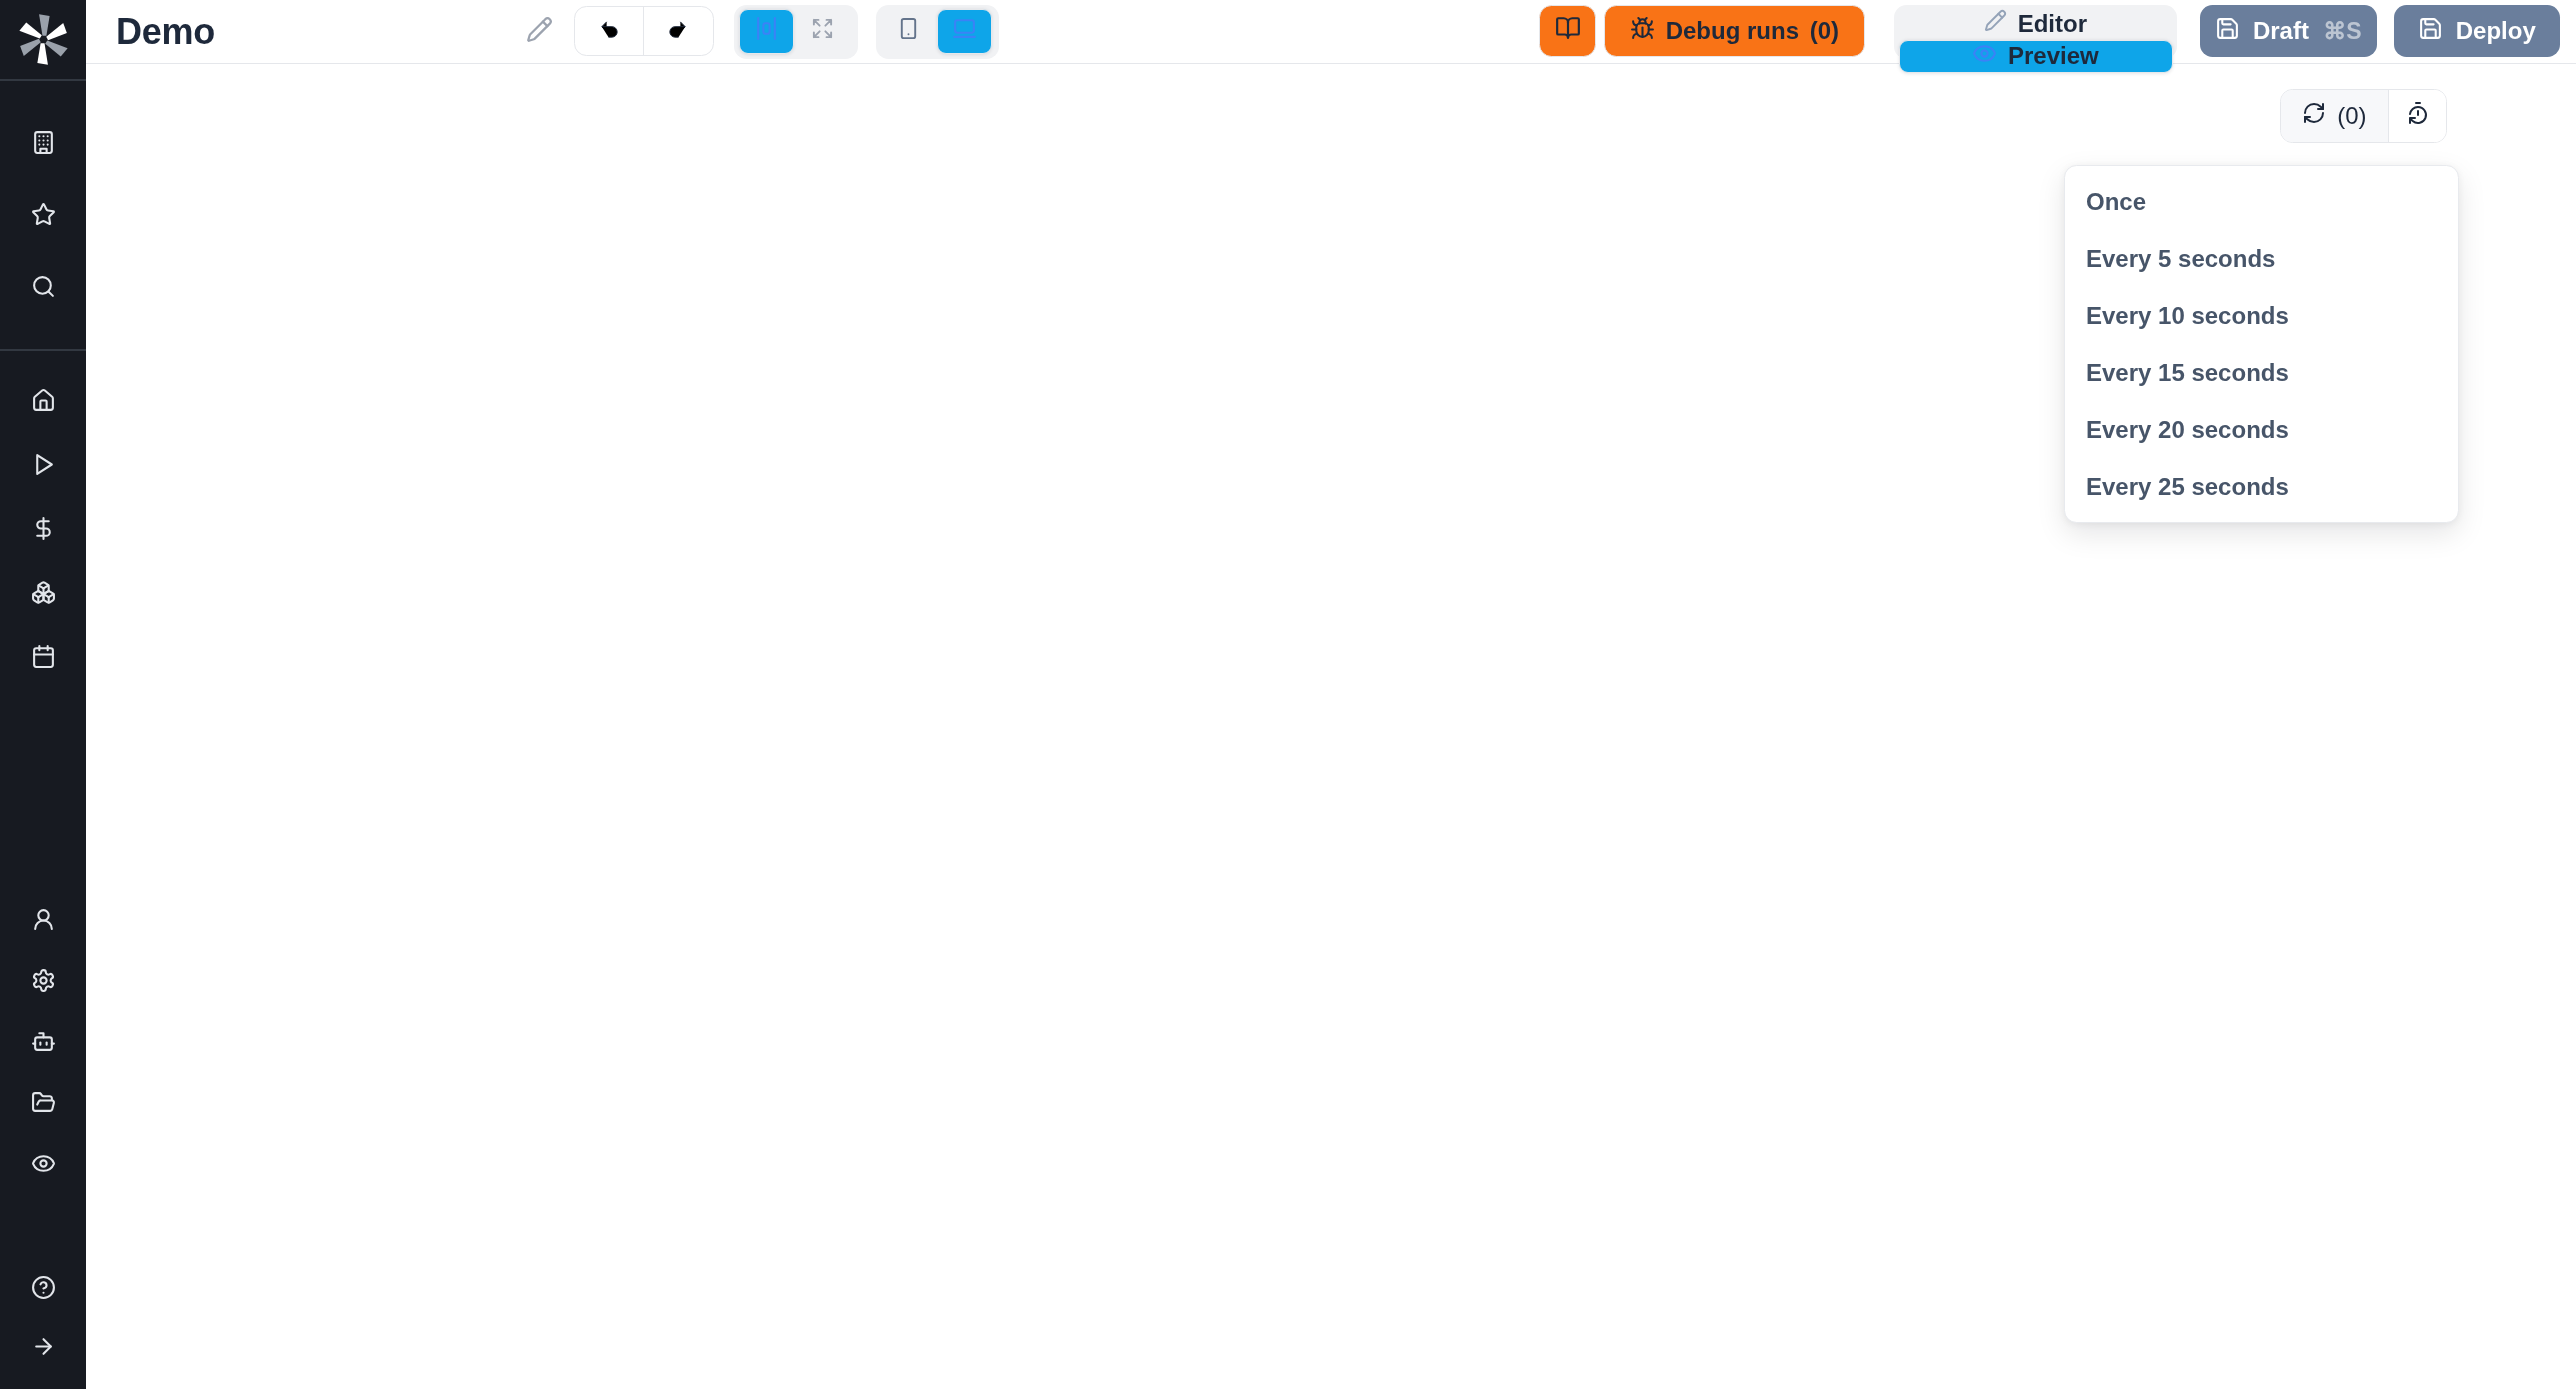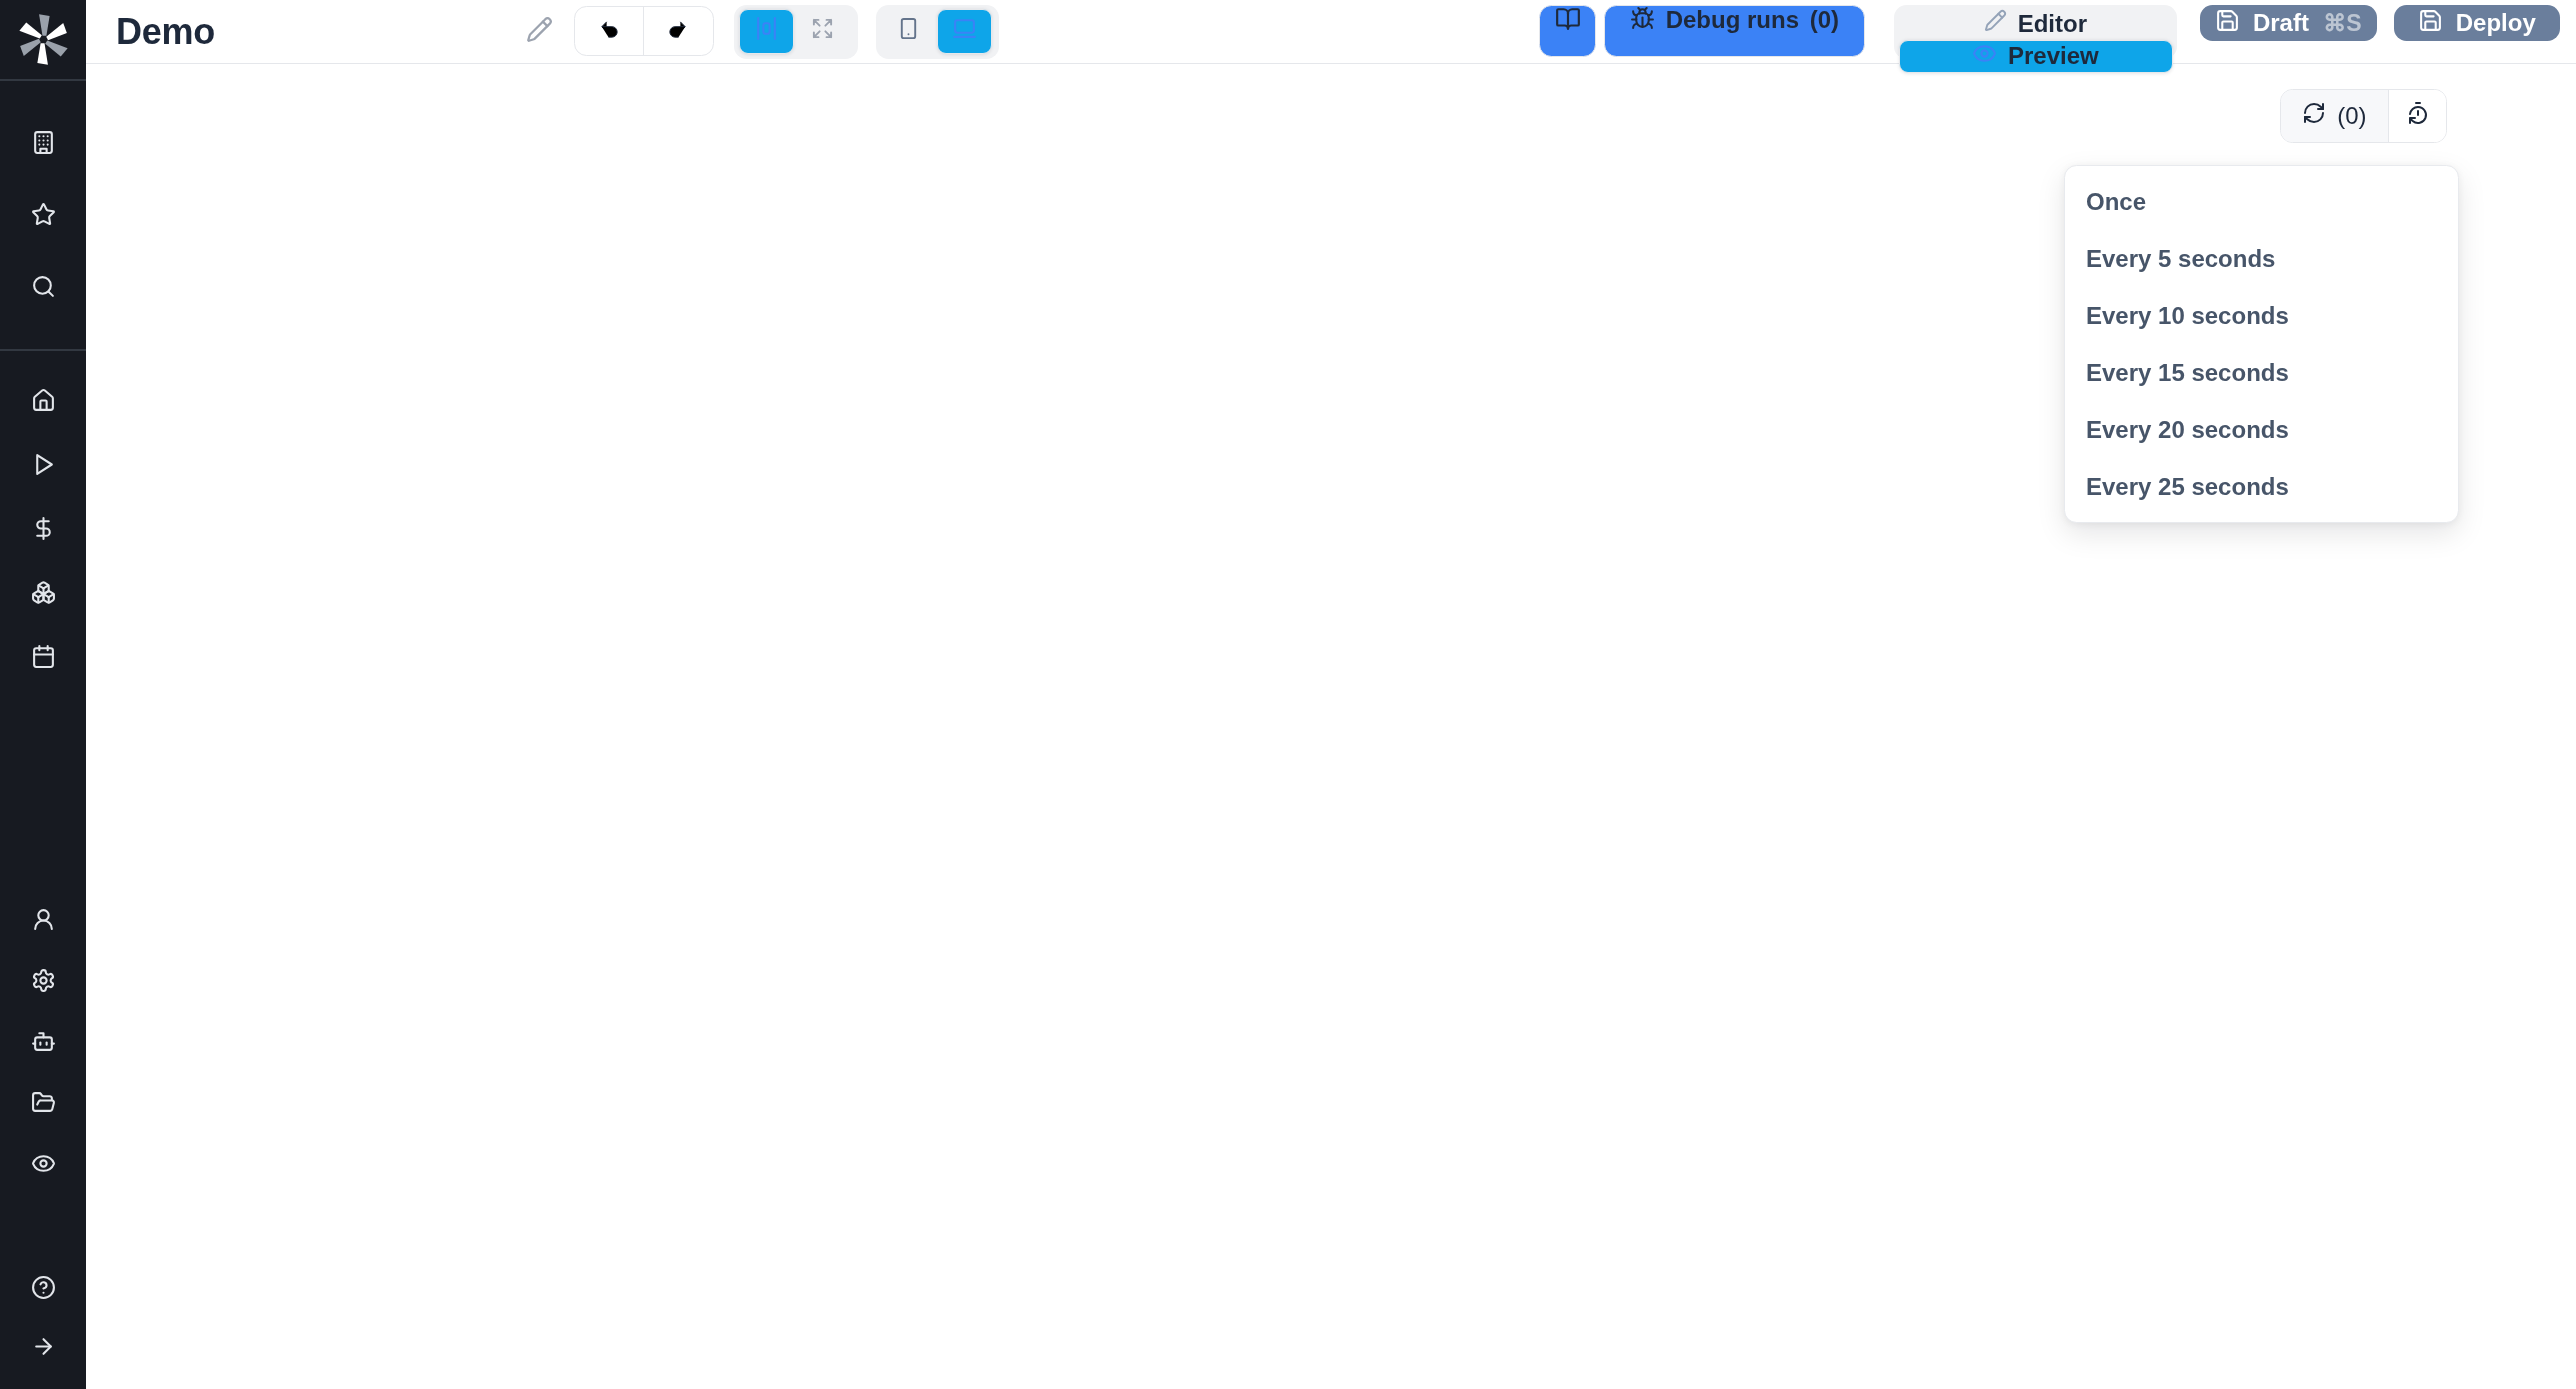--- a/index.html
+++ b/index.html
@@ -48,27 +48,27 @@
   .seg-cell { min-width:55px; border:none; background:none; border-radius:9px;
     display:flex; align-items:center; justify-content:center; gap:10.7px; cursor:pointer;
     font-size:24px; font-weight:600; color:#1e293b; padding:0 16px; }
   .seg-cell.chip { background:#0ea5e9; border:1.3px solid #e6e8eb;
     box-shadow:0 0.9px 3.6px rgba(15,23,42,0.10); }
   .seg-cell svg { width:25px; height:25px; }
 
   .kebab-btn { position:absolute; left:1392px; top:11.6px; width:39px; height:39px; }
   .kebab-btn svg { width:27px; height:27px; }
 
-  .outline-btn { position:absolute; top:5.4px; height:52px; background:#3b82f6;
-    border:1.8px solid #e5e7eb; border-radius:12.5px; display:flex; 
+  .outline-btn { position:absolute; top:5.4px; height:52px; background:#f97316;
+    border:1.8px solid #e5e7eb; border-radius:12.5px; display:flex; align-items:center;
     justify-content:center; gap:10.7px; cursor:pointer;
     font-size:24px; font-weight:600; color:#1e293b; }
   .outline-btn svg { width:26px; height:26px; stroke:#1e293b; }
 
-  .primary-btn { position:absolute; top:5.4px; height:36px; border:none; border-radius:12.5px;
+  .primary-btn { position:absolute; top:5.4px; height:52px; border:none; border-radius:12.5px;
     background:#6a7e9c; color:#ffffff; display:flex; align-items:center; justify-content:center;
     gap:12.5px; cursor:pointer; font-size:24px; font-weight:600; }
   .primary-btn svg { width:25px; height:25px; stroke:#ffffff; }
   .shortcut { font-size:23px; font-weight:600; color:rgba(255,255,255,0.55); margin-left:1.8px; }
 
   
   .canvas { position:absolute; left:86px; top:64px; width:2490px; height:1326px; background:#ffffff; }
   .refresh-group { position:absolute; left:2194px; top:25px; width:167px; height:54px;
     border:1.8px solid #e5e7eb; border-radius:12.5px; display:flex; overflow:hidden;
     background:#ffffff; }

